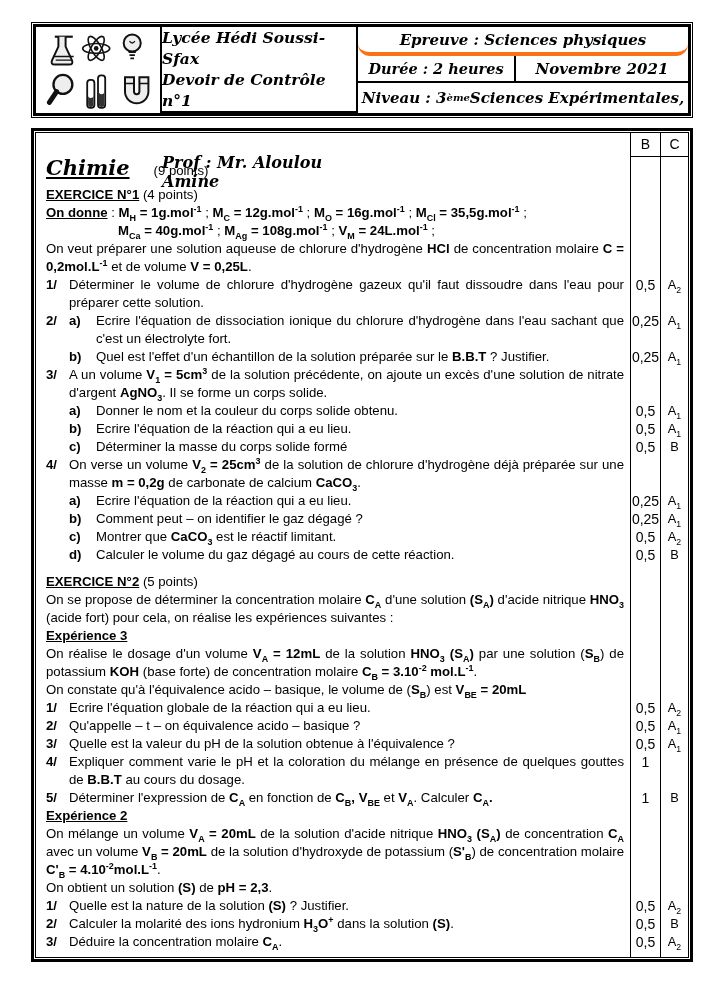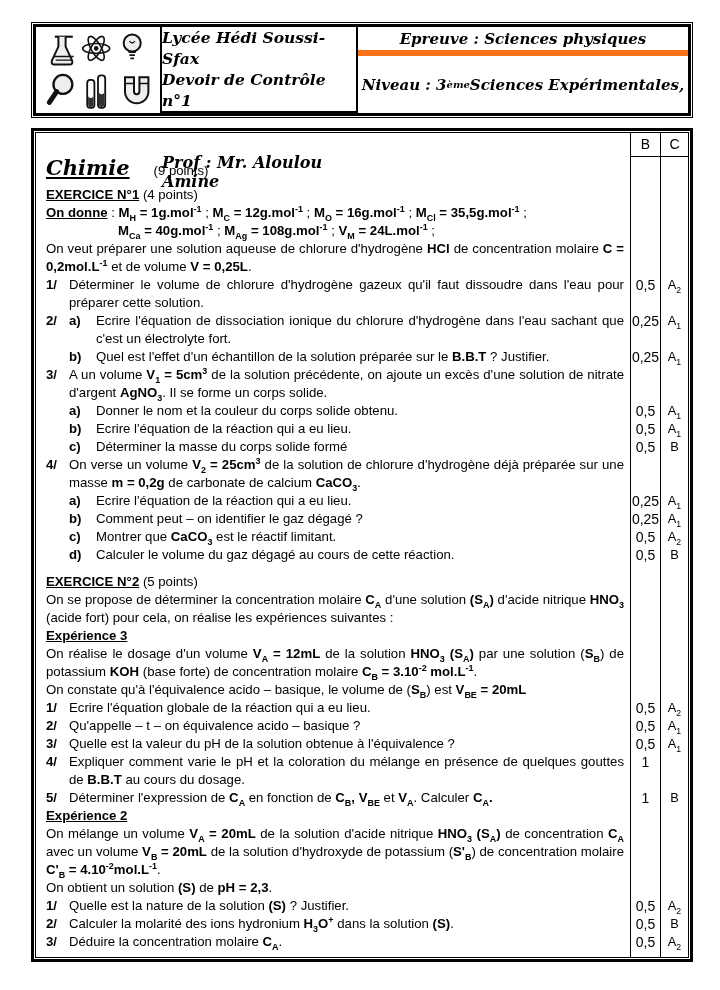--- a/index.html
+++ b/index.html
@@ -15,21 +15,21 @@
   .hdr-outer { border:1px solid #000; padding:1px; }
   .hdr-inner { border:3px solid #000; }
   .hdr-grid { display:flex; height:86px; }
   .script { font-family:"DejaVu Serif","Liberation Serif",serif; font-style:italic; font-weight:bold; }
   .h-logo { width:126px; border-right:2px solid #000; display:flex; align-items:center; justify-content:center; background:#fff; }
   .h-mid { width:196px; border-right:2px solid #000; display:flex; flex-direction:column; }
   .h-mid-top { flex:1; border-bottom:2px solid #000; display:flex; flex-direction:column; align-items:center; justify-content:center; }
   .h-mid-top div { font-size:15.5px; line-height:21px; }
   .h-mid-bot { height:30px; display:flex; align-items:center; justify-content:center; font-size:16px;margin-top:44px; }
   .h-right { flex:1; display:flex; flex-direction:column; }
-  .h-r1 { height:29px; border-bottom:6px solid #f97316; display:flex; align-items:center; justify-content:center; font-size:15px; }
+  .h-r1 { height:29px; border-bottom:4px solid #f97316; display:flex; align-items:center; justify-content:center; font-size:15px;border-radius:12px; }
   .h-r2 { height:27px; border-bottom:2px solid #000; display:flex; }
   .h-r2a { width:158px; border-right:2px solid #000; display:flex; align-items:center; justify-content:center; font-size:14.5px; }
   .h-r2b { flex:1; display:flex; align-items:center; justify-content:center; font-size:15px; }
   .h-r3 { flex:1; display:flex; align-items:center; justify-content:center; font-size:15px; }
   .h-r3 sup { font-size:10px; }
 
   
   .main-outer { border:3px solid #000; padding:1px; margin-top:10px; }
   .main-inner { border:1px solid #000; min-height:807px; display:flex; flex-direction:column; }
   .row { display:flex; align-items:stretch; }
@@ -97,20 +97,24 @@
         </div>
         <div class="h-mid">
           <div class="h-mid-top">
             <div class="script">Lycée Hédi Soussi-Sfax</div>
             <div class="script">Devoir de Contrôle  n°1</div>
           </div>
           <div class="h-mid-bot script">Prof : Mr. Aloulou Amine</div>
         </div>
         <div class="h-right">
           <div class="h-r1 script">Epreuve : Sciences  physiques</div>
+          <div class="h-r2">
+            <div class="h-r2a script">Durée : 2 heures</div>
+            <div class="h-r2b script">Novembre 2021</div>
+          </div>
           <div class="h-r3 script">Niveau : 3<sup>ème</sup>  Sciences Expérimentales,</div>
         </div>
       </div>
     </div>
   </div>
 
   <div class="main-outer">
     <div class="main-inner">
       <div class="row gradehdr">
         <div class="cell-text"></div>

